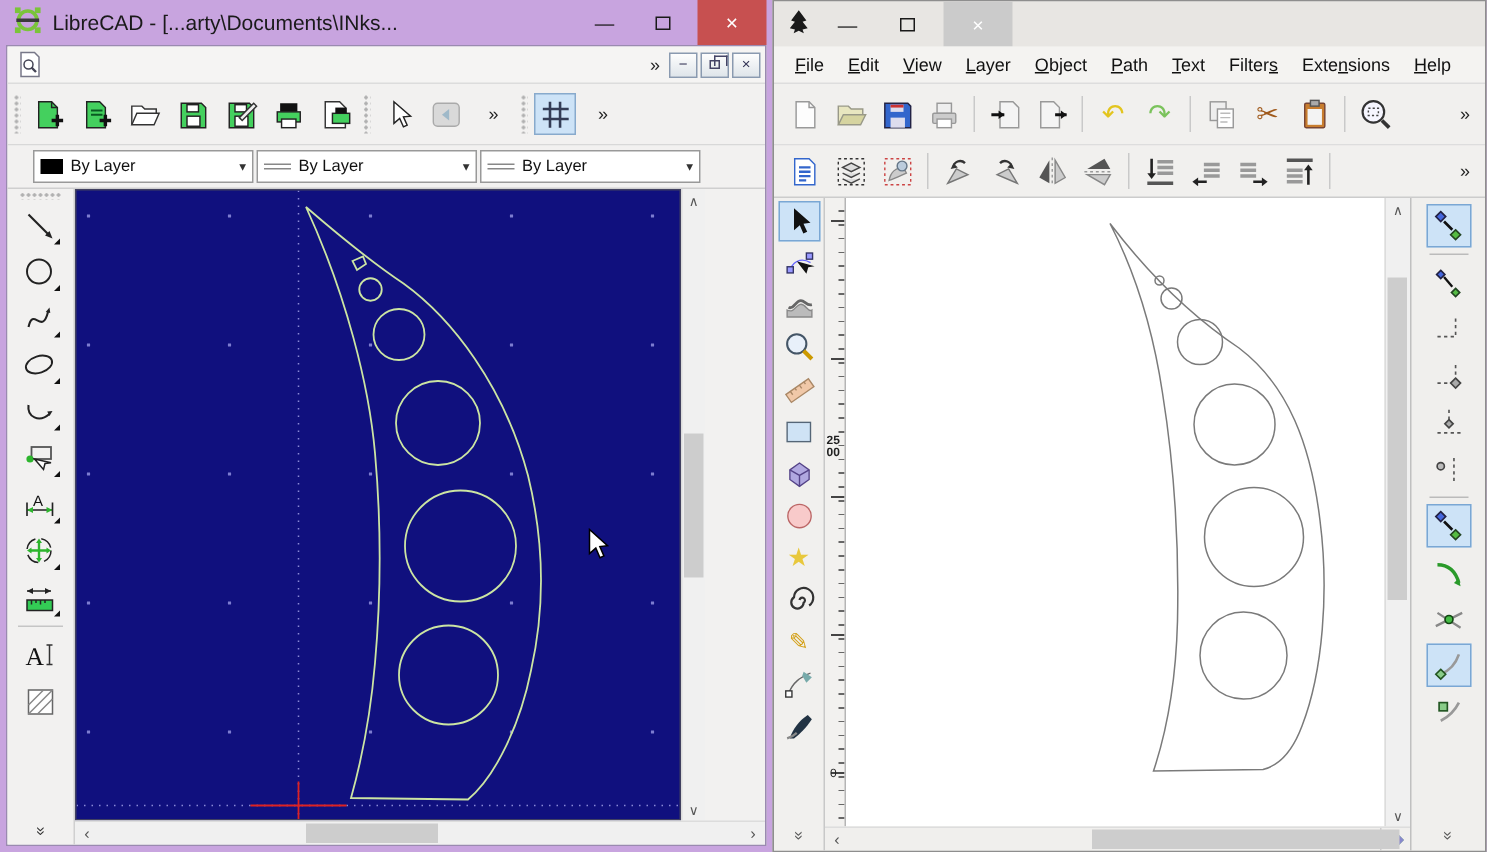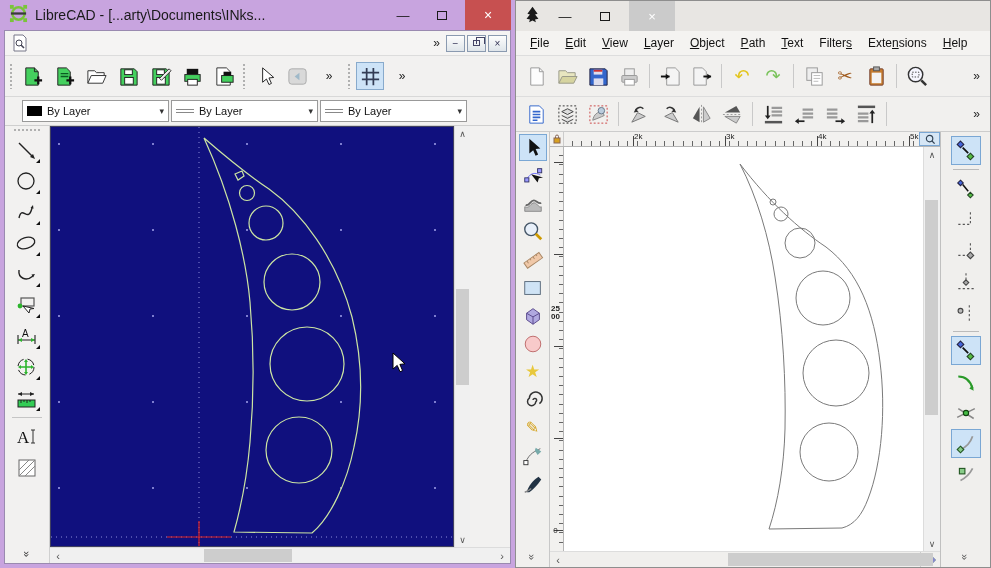--- a/index.html
+++ b/index.html
@@ -580,40 +580,20 @@
           </span>
         <span class="itool">
             <svg viewBox="0 0 24 24">
               <path d="M5 21c2-7 7-13 13-17l3 3c-4 6-9 11-13 14z" fill="#234"></path>
               <path d="M3 21c3-1 5-2 7-4" fill="none" stroke="#888" stroke-width="1.6"></path>
             </svg>
           </span>
         <span class="toolmore">»</span>
       </div>
       <div class="inkcenter">
-        <div class="rulerrow">
-          <span class="rcorner">
-              <svg width="8" height="10" viewBox="0 0 8 10">
-                <rect x="1" y="4" width="6" height="5" fill="#d8a020" stroke="#865"></rect>
-                <path d="M2.5 4V2.5a1.5 1.5 0 0 1 3 0V4" fill="none" stroke="#865"></path>
-              </svg>
-            </span>
-          <div class="hruler">
-              <span class="hrlabel" style="left: 70px;">2k</span>
-              <span class="hrlabel" style="left: 162px;">3k</span>
-              <span class="hrlabel" style="left: 254px;">4k</span>
-              <span class="hrlabel" style="left: 346px;">5k</span>
-            </div>
-          <span class="stickyzoom">
-              <svg width="11" height="11" viewBox="0 0 12 12">
-                <circle cx="5" cy="5" r="3.5" fill="none" stroke="#345" stroke-width="1.3"></circle>
-                <path d="M7.5 7.5l3 3" stroke="#345" stroke-width="1.5"></path>
-              </svg>
-            </span>
-        </div>
         <div class="canvasrow">
           <div class="vruler">
               <div class="vrlabel" style="top: 158px; font-weight: bold;">2500</div>
               <div class="vrlabel" style="top: 380px;">0</div>
             </div>
           <div class="inkcanvas">
             <svg class="draw" width="383" height="395" viewBox="0 0 383 395">
               <g fill="none" stroke="#7a7a7a" stroke-width="1">
                 <path d="M176 17 C205 55 235 82 262 100 C295 125 310 165 316 215 C322 262 318 316 304 352 C298 368 290 378 278 381 L205 382 C214 355 220 320 221 282 C222 235 219 180 211 130 C205 90 193 50 176 17 Z"></path>
                 <circle cx="209" cy="55" r="3"></circle>

